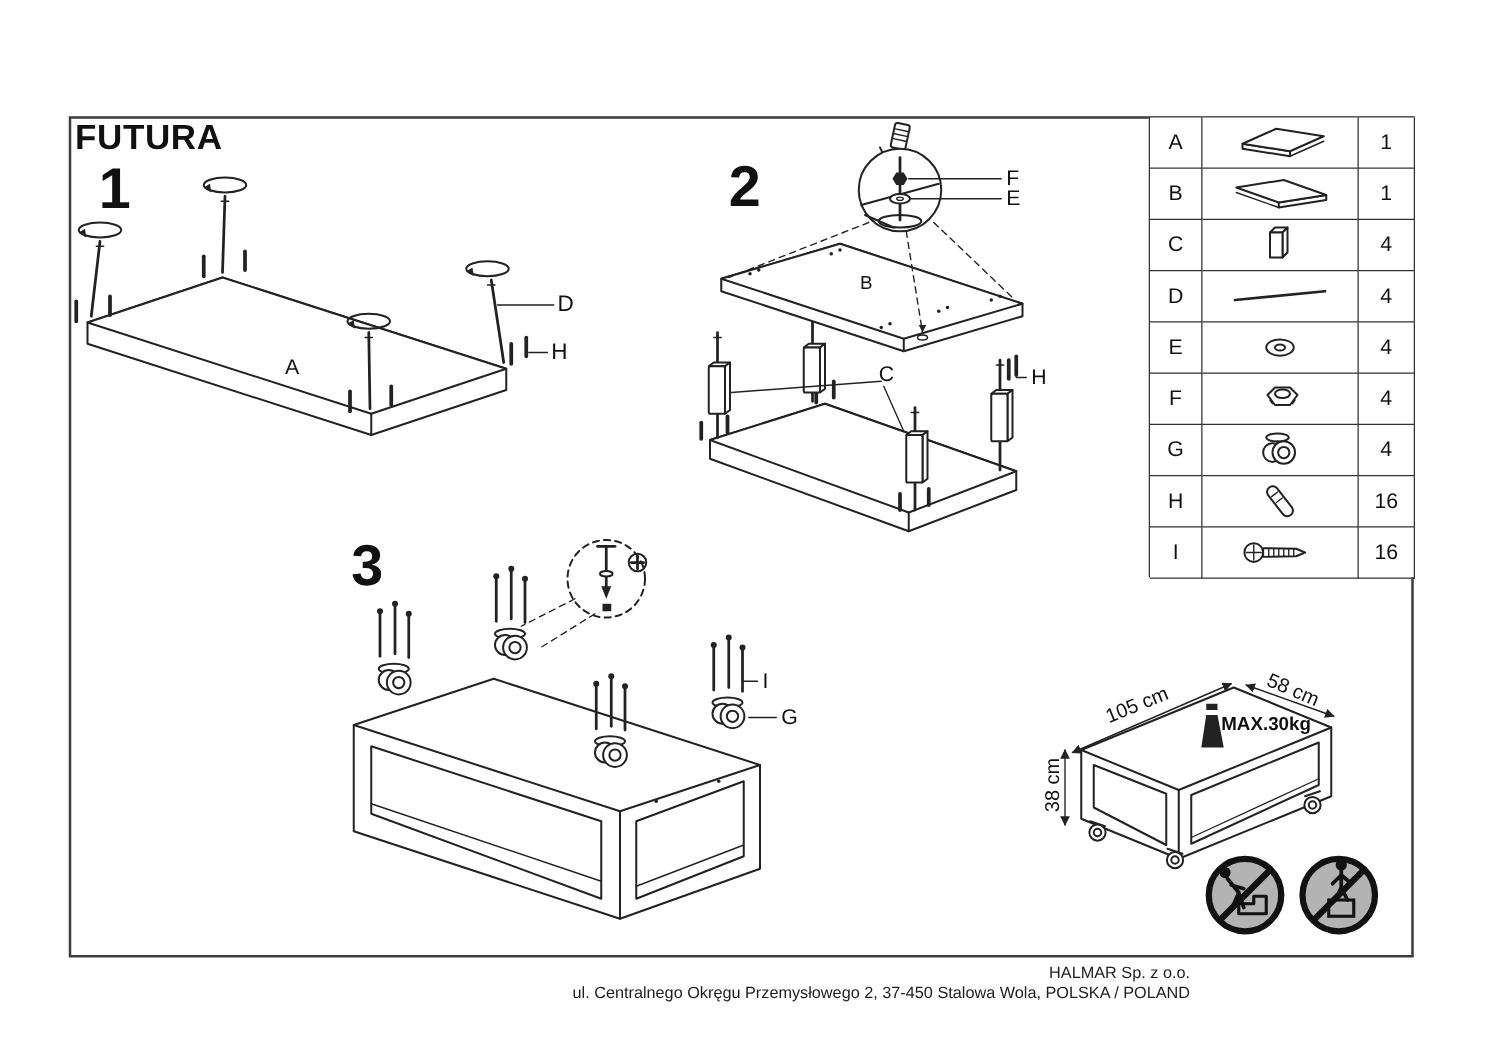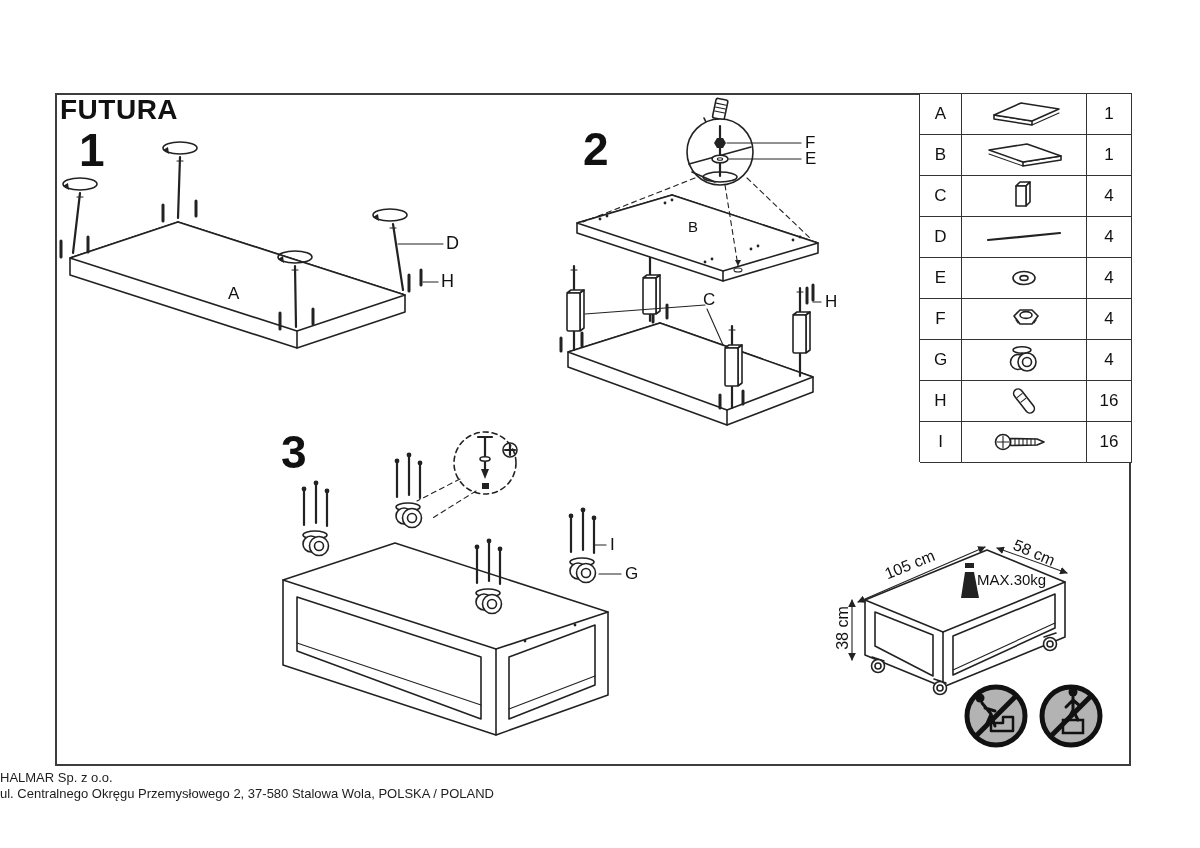--- a/index.html
+++ b/index.html
@@ -21,24 +21,24 @@
   .k  { fill:#222; stroke:none; }
   .w1 { stroke-width:1.1; } .w2 { stroke-width:2.2; } .w3 { stroke-width:3; }
   .dsh{ stroke-dasharray:5 4; }
 
   #parts-table { left:919px; top:93px; width:213px; height:369px; background:#fff;
                  display:grid; grid-template-columns:42px 1fr 45px; grid-auto-rows:41px;
                  border-left:1.5px solid #333; border-top:1.5px solid #333; }
   #parts-table .cell { border-right:1.5px solid #333; border-bottom:1.5px solid #333;
                  display:flex; align-items:center; justify-content:center; font-size:17px; }
 
-  #footer { left:0; top:770px; width:952px; text-align:left; font-size:13px; line-height:16px; color:#1d1d1d; }
+  #footer { left:0; top:770px; width:952px; text-align:right; font-size:13px; line-height:16px; color:#1d1d1d; }
 
   .rot { transform-origin:center center; text-align:center; font-size:16px; }
-  #maxload { font-size:15px; font-weight:normal;text-align:center; }
+  #maxload { font-size:15px; font-weight:bold;text-align:center; }
 </style>
 </head>
 <body>
 
 <div id="page">
 
   <div id="title" class="abs">FUTURA</div>
   <div id="main-border" class="abs"></div>
 
   <div class="abs" style="left:57px; top:98px; width:430px; height:292px;">
@@ -443,16 +443,16 @@
       <circle cx="35" cy="35" r="29" fill="#b3b3b3" stroke="#111" stroke-width="5"></circle>
       <rect x="27" y="39" width="20" height="13" fill="none" stroke="#111" stroke-width="2.5"></rect>
       <circle cx="37" cy="11" r="4.5" fill="#111"></circle>
       <path d="M37,16 L37,29 M37,19 L30,26 M37,19 L44,25 M37,29 L32,39 M37,29 L42,39" fill="none" stroke="#111" stroke-width="3" stroke-linecap="round"></path>
       <line x1="14" y1="56" x2="56" y2="14" stroke="#111" stroke-width="5"></line>
     </svg>
   </div>
 
   <div id="footer" class="abs">
     <div>HALMAR Sp. z o.o.</div>
-    <div>ul. Centralnego Okręgu Przemysłowego 2, 37-580 Stalowa Wola, POLSKA / POLAND</div>
+    <div>ul. Centralnego Okręgu Przemysłowego 2, 37-450 Stalowa Wola, POLSKA / POLAND</div>
   </div>
 
 </div>
 
 </body></html>

